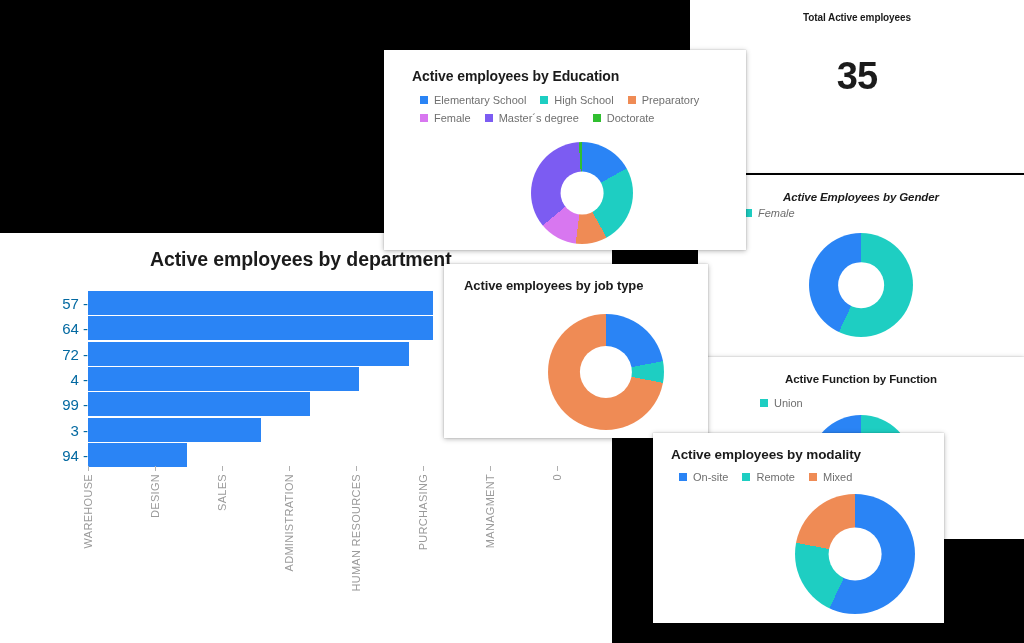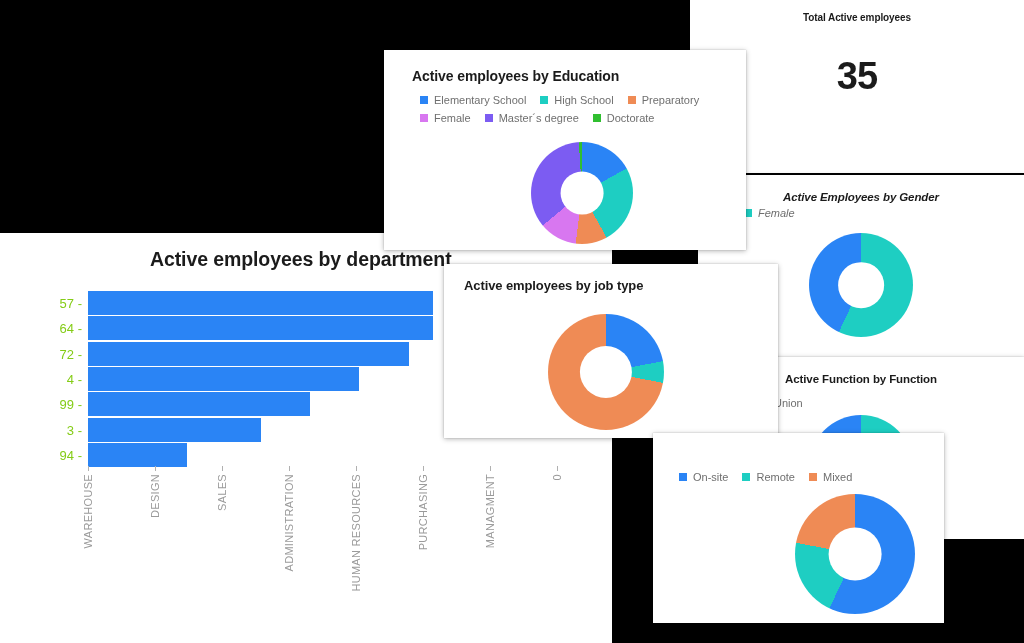--- a/index.html
+++ b/index.html
@@ -24,22 +24,22 @@
 
   
   #left-panel{left:0;top:233px;width:612px;height:410px;background:#fff;}
   #bar-title{
     left:150px;top:248px;font-size:19.5px;font-weight:bold;color:#1b1b1b;
     white-space:nowrap;
   }
   .bar-row{position:absolute;height:24px;}
   .bar-rect{position:absolute;left:0;top:0;height:100%;background:#2a84f5;}
   .bar-ylabel{
-    position:absolute;right:100%;margin-right:6px;top:50%;transform:translateY(-50%);
-    font-size:13px;color:#84cc16;white-space:nowrap;
+    position:absolute;right:100%;margin-right:0;top:50%;transform:translateY(-50%);
+    font-size:15px;color:#0369a1;white-space:nowrap;
   }
   .xtick{
     position:absolute;font-size:11px;color:#9a9a9a;white-space:nowrap;
     writing-mode:vertical-rl;transform:rotate(180deg);
     letter-spacing:0.3px;
   }
   .xtick-dash{
     position:absolute;width:1px;height:5px;background:#b0b0b0;
   }
 
@@ -54,21 +54,21 @@
   #gender-title{left:0;top:16px;width:326px;text-align:center;font-size:11.5px;}
   #gender-legend{left:46px;top:32px;}
   #card-function{left:698px;top:357px;width:326px;height:182px;}
   #function-title{left:0;top:16px;width:326px;text-align:center;font-size:11.5px;}
   #function-legend{left:62px;top:40px;}
 
   
   #card-education{left:384px;top:50px;width:362px;height:200px;}
   #edu-title{left:28px;top:18px;font-size:14px;}
   #edu-legend{left:36px;top:44px;width:320px;}
-  #card-jobtype{left:444px;top:264px;width:334px;height:174px;}
+  #card-jobtype{left:444px;top:264px;width:264px;height:174px;}
   #job-title{left:20px;top:14px;font-size:13px;}
   #job-legend{left:28px;top:38px;width:280px;}
   #card-modality{left:653px;top:433px;width:291px;height:190px;}
   #mod-title{left:18px;top:14px;font-size:13.5px;}
   #mod-legend{left:26px;top:38px;width:260px;}
 
   .donut{position:absolute;border-radius:50%;}
   .donut-hole{
     position:absolute;border-radius:50%;background:#ffffff;
     left:50%;top:50%;transform:translate(-50%,-50%);
@@ -201,20 +201,21 @@
 <div class="card" id="card-jobtype">
   <div class="card-title" id="job-title">Active employees by job type</div>
   <div id="job-donut" style="position:absolute;left:104px;top:50px;width:116px;height:116px;">
       <div class="donut" style="left: 0px; top: 0px; width: 100%; height: 100%; background: conic-gradient(rgb(42, 132, 245) 0%, rgb(42, 132, 245) 22%, rgb(30, 206, 194) 22%, rgb(30, 206, 194) 28%, rgb(239, 139, 85) 28%, rgb(239, 139, 85) 100%);">
         <div class="donut-hole" style="width: 45%; height: 45%;"></div>
       </div>
     </div>
 </div>
 
 <div class="card" id="card-modality">
+  <div class="card-title" id="mod-title">Active employees by modality</div>
   <div class="legend" id="mod-legend">
       <div class="legend-item">
         <span class="legend-swatch" style="background: rgb(42, 132, 245);"></span>
         <span class="legend-label">On-site</span>
       </div>
       <div class="legend-item">
         <span class="legend-swatch" style="background: rgb(30, 206, 194);"></span>
         <span class="legend-label">Remote</span>
       </div>
       <div class="legend-item">

